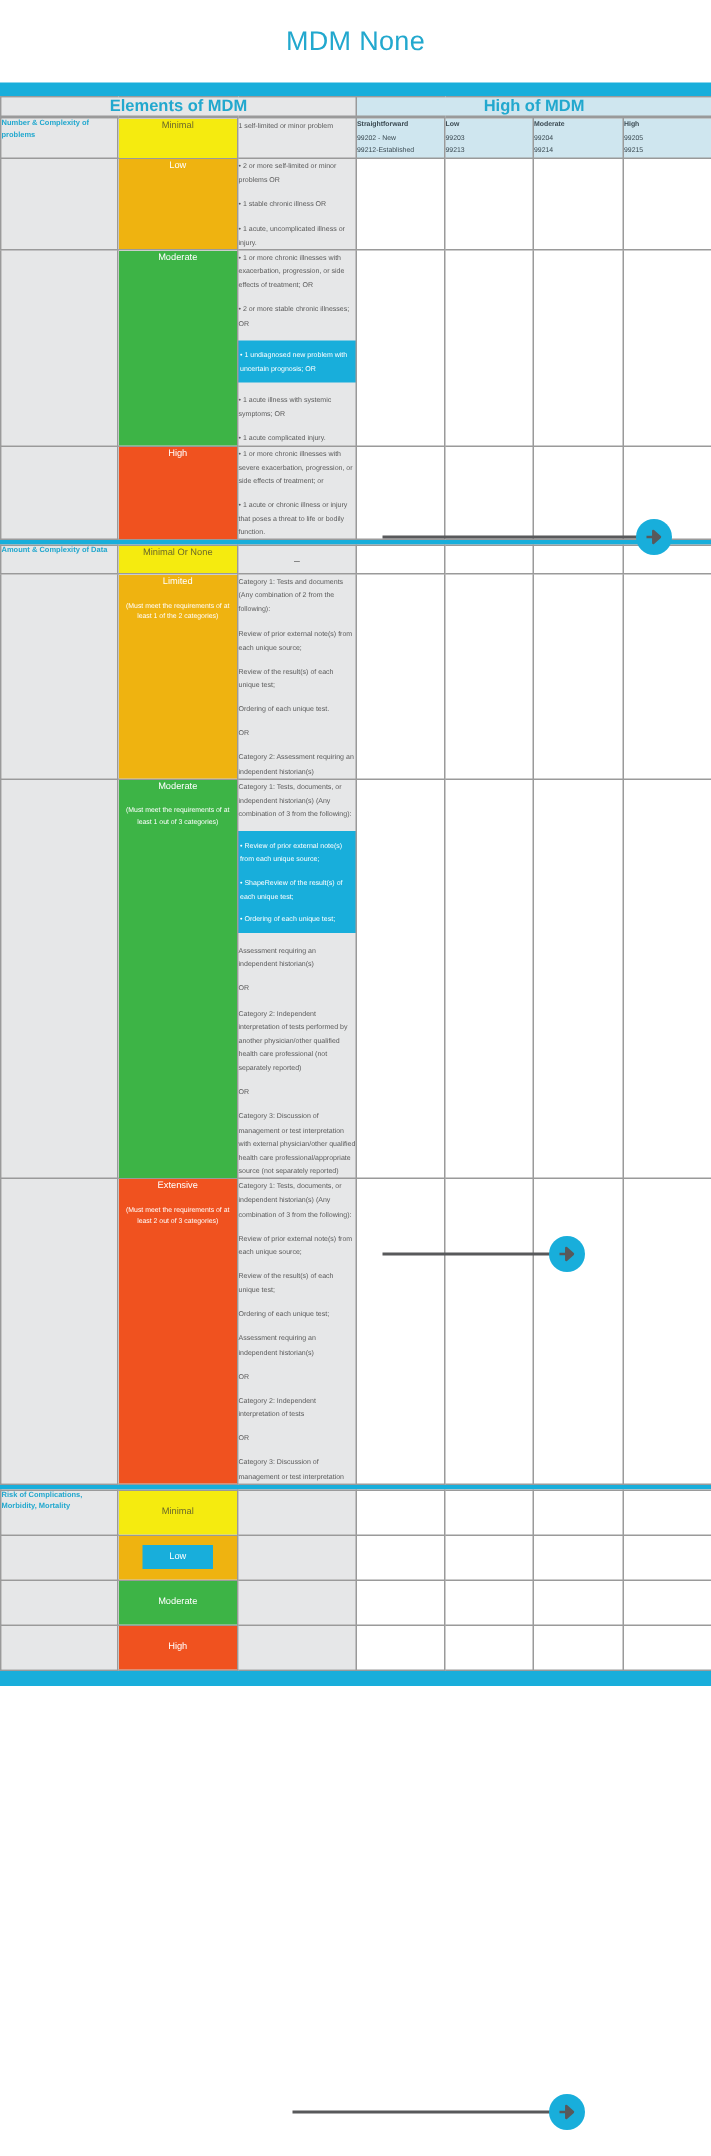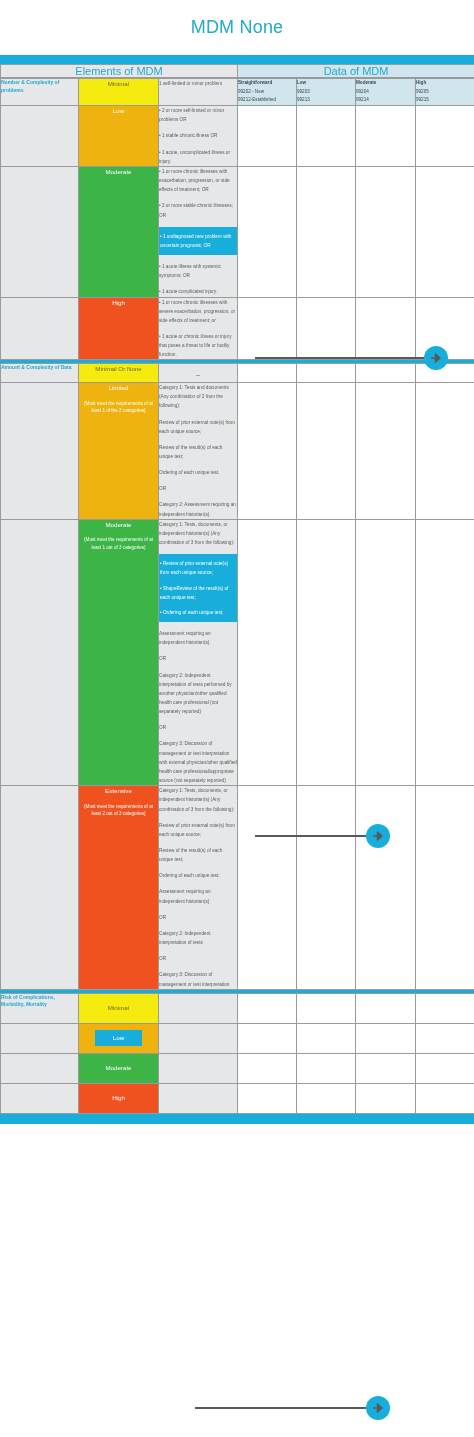--- a/index.html
+++ b/index.html
@@ -57,21 +57,21 @@
   .c3 { width: 59px; }
   .c4 { width: 59px; }
   .c5 { width: 60px; }
   .c6 { width: 59px; }
 
   
   .hdr-elements, .hdr-level {
     text-align:center;
     color:#22A8CE;
     font-size: 11px;
-    font-weight: 400;
+    font-weight: 700;
     padding: 6px 0 7px;
     border: 1px solid #9a9a9a;
     border-top:none;
   }
   .hdr-elements { background:#E6E7E8; }
   .hdr-level    { background:#CFE6EF; }
 
   .lvl-head {
     background:#CFE6EF;
     font-size: 4.6px;
@@ -182,21 +182,21 @@
         <col class="c1">
         <col class="c2">
       <col class="c3">
         <col class="c4">
         <col class="c5">
         <col class="c6">
     </colgroup>
     <tbody>
         <tr>
       <td colspan="3" class="hdr-elements">Elements of MDM</td>
-      <td colspan="4" class="hdr-level">Data of MDM</td>
+      <td colspan="4" class="hdr-level">High of MDM</td>
     </tr>
   </tbody>
     </table>
 
   <table class="mdm">
     <colgroup>
       <col class="c0">
         <col class="c1">
         <col class="c2">
       <col class="c3">

